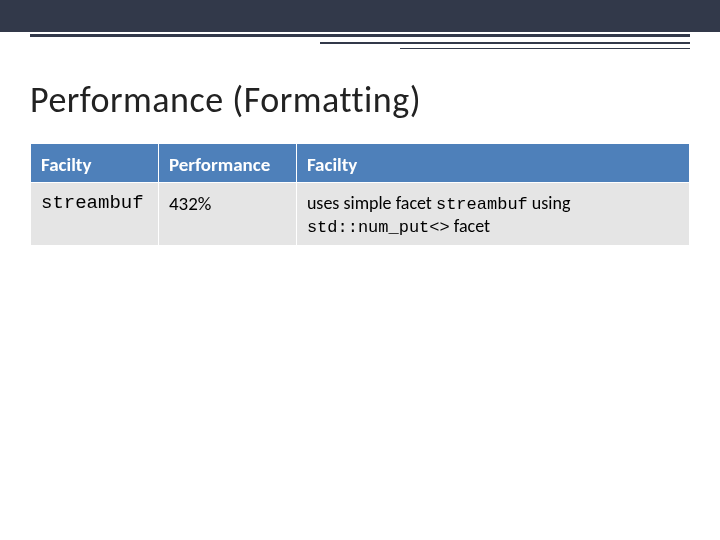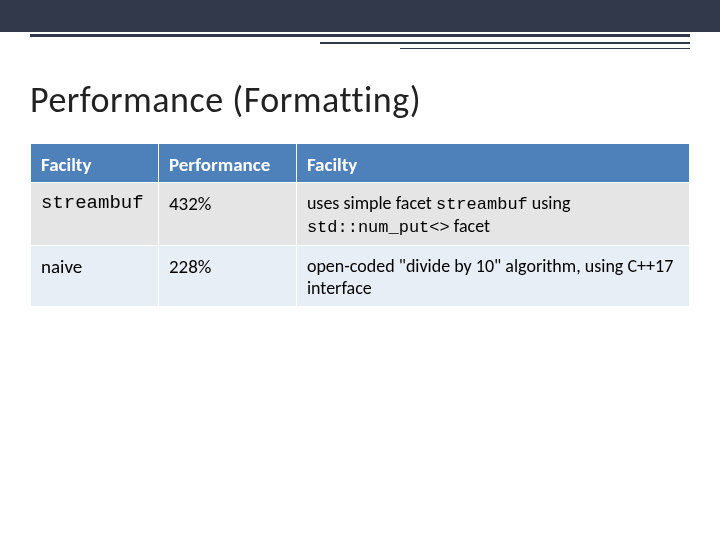--- a/index.html
+++ b/index.html
@@ -113,22 +113,15 @@
       </tr>
     </thead>
     <tbody>
       <tr>
         <td class="facility mono">streambuf</td>
         <td class="perf">432%</td>
         <td class="remark">
           <span>uses simple facet </span><span class="mono">streambuf</span><span> using </span><span class="mono">std::num_put&lt;&gt;</span><span> facet</span>
         </td>
       </tr>
-      <tr class="alt">
-        <td class="facility">naive</td>
-        <td class="perf">228%</td>
-        <td class="remark">
-          <span>open-coded "divide by 10" algorithm, using C++17 interface</span>
-        </td>
-      </tr>
     </tbody>
   </table>
 </div>
 
 </body></html>

